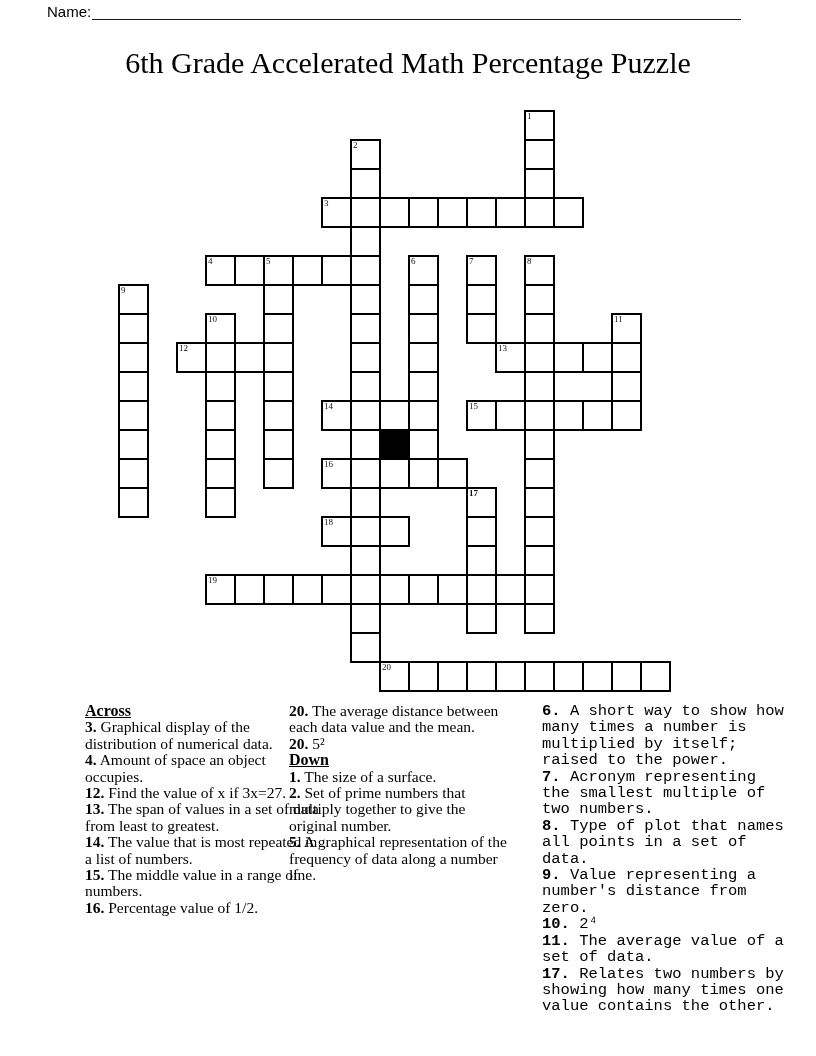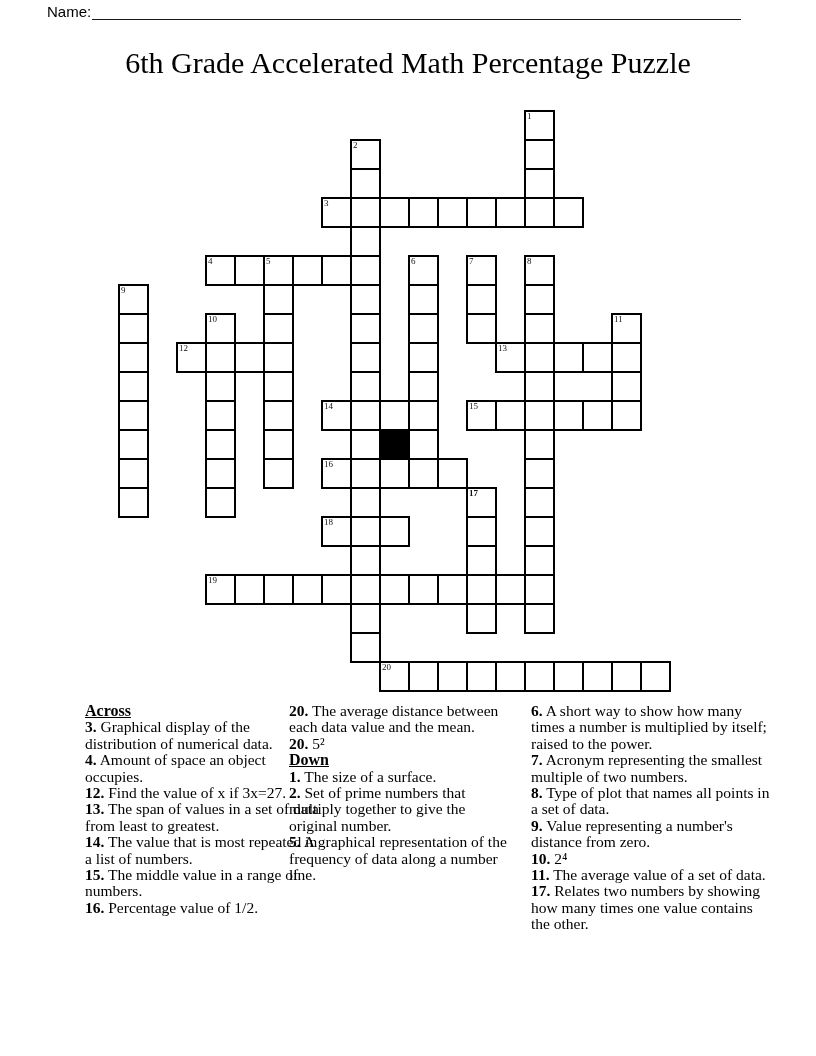--- a/index.html
+++ b/index.html
@@ -265,21 +265,21 @@
         <div class="clue"><b>16.</b><span> Percentage value of 1/2.</span></div>
       </div>
       <div class="clue-col" style="left: 289px; width: 228px;">
         <div class="clue"><b>20.</b><span> The average distance between each data value and the mean.</span></div>
         <div class="clue"><b>20.</b><span> 5²</span></div>
         <div class="clue-header">Down</div>
         <div class="clue"><b>1.</b><span> The size of a surface.</span></div>
         <div class="clue"><b>2.</b><span> Set of prime numbers that multiply together to give the original number.</span></div>
         <div class="clue"><b>5.</b><span> A graphical representation of the frequency of data along a number line.</span></div>
       </div>
-      <div class="clue-col" style="left: 531px; width: 242px;">
+      <div class="clue-col" style="left: 542px; width: 242px; font-family: Liberation Mono, monospace;">
         <div class="clue"><b>6.</b><span> A short way to show how many times a number is multiplied by itself; raised to the power.</span></div>
         <div class="clue"><b>7.</b><span> Acronym representing the smallest multiple of two numbers.</span></div>
         <div class="clue"><b>8.</b><span> Type of plot that names all points in a set of data.</span></div>
         <div class="clue"><b>9.</b><span> Value representing a number's distance from zero.</span></div>
         <div class="clue"><b>10.</b><span> 2⁴</span></div>
         <div class="clue"><b>11.</b><span> The average value of a set of data.</span></div>
         <div class="clue"><b>17.</b><span> Relates two numbers by showing how many times one value contains the other.</span></div>
       </div>
     </div>
 

